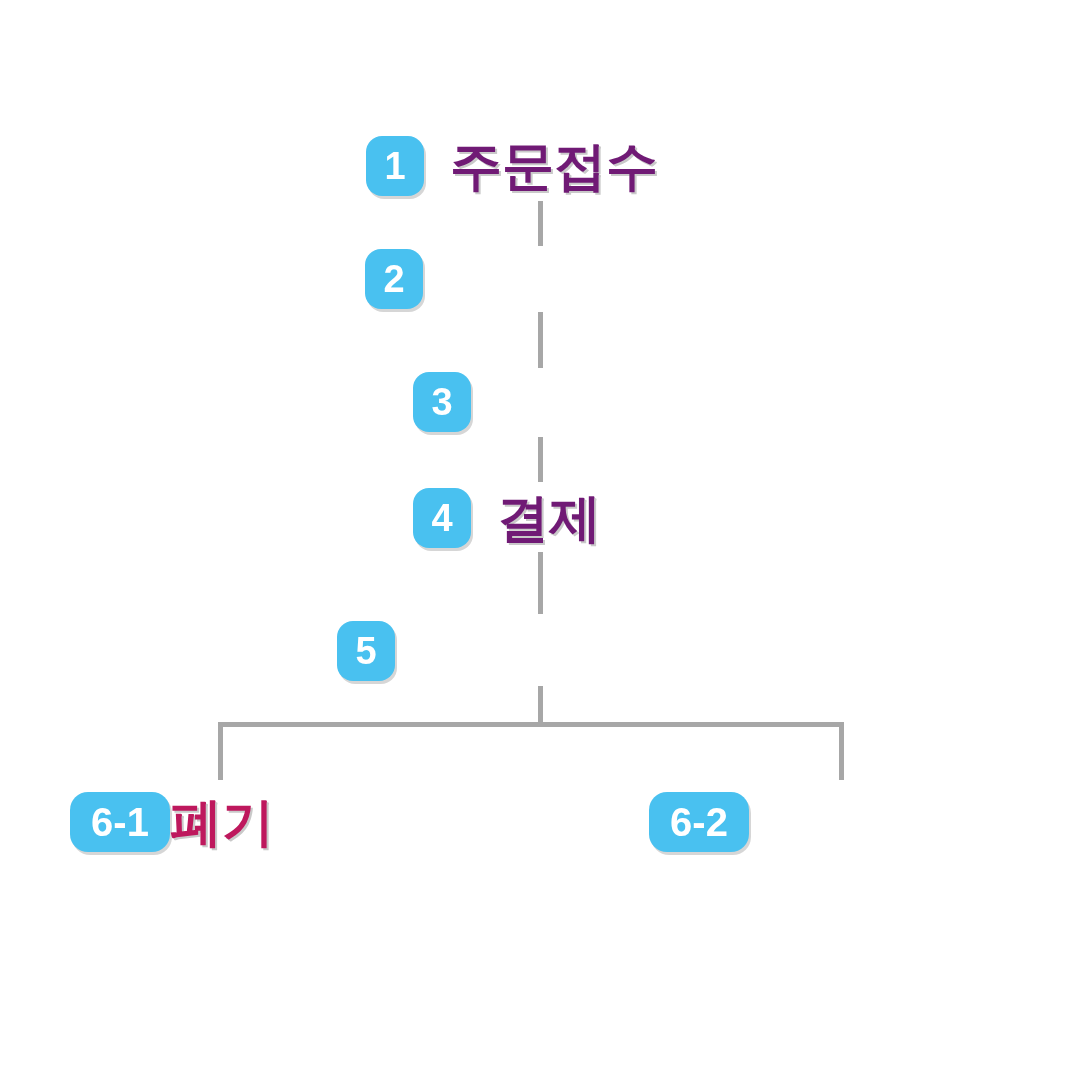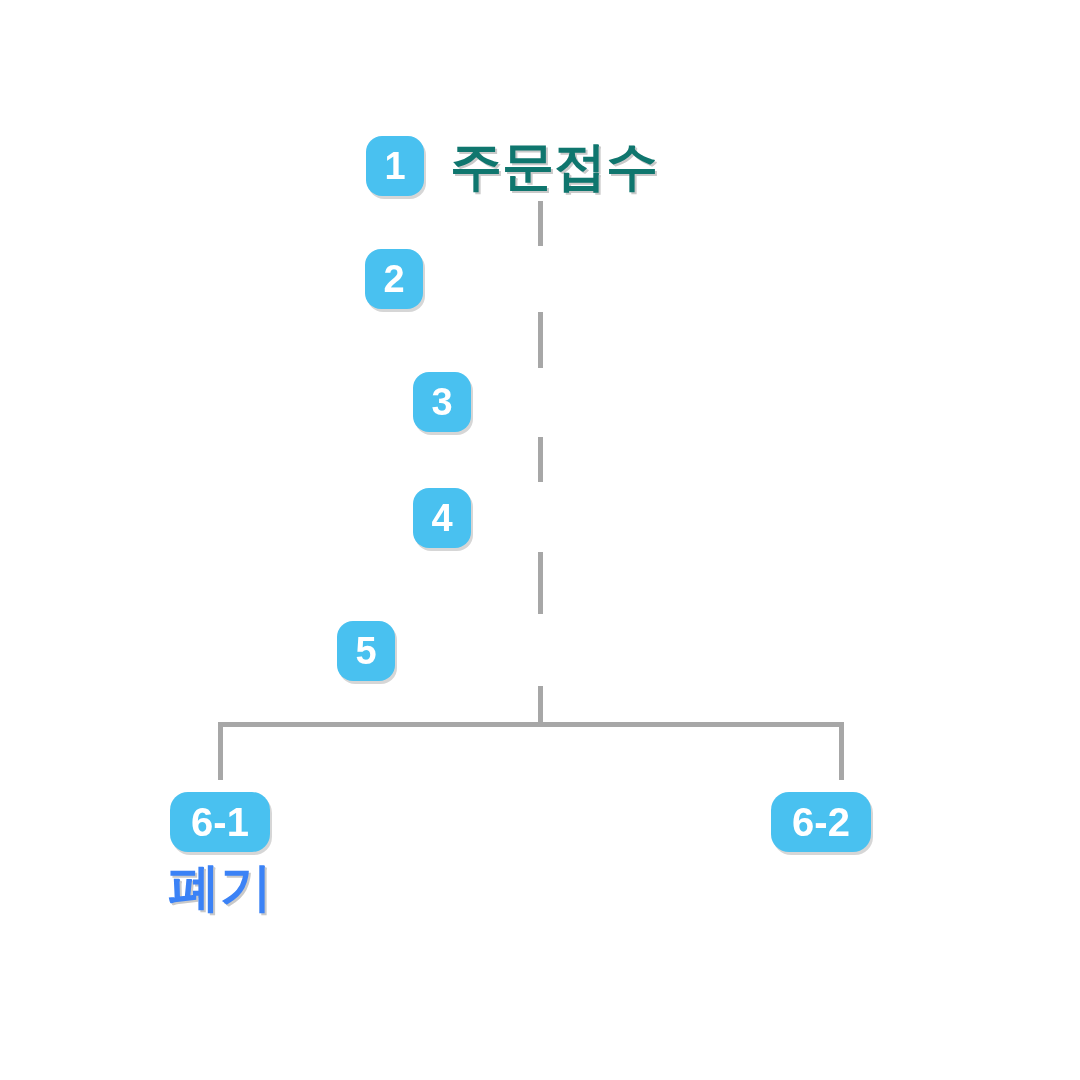--- a/index.html
+++ b/index.html
@@ -37,43 +37,43 @@
     height: 60px;
     border-radius: 16px;
     background: #49c1f0;
     color: #ffffff;
     font-size: 38px;
     font-weight: 800;
     box-shadow: 2px 3px 0 rgba(0,0,0,0.16);
     flex: 0 0 auto;
   }
   .step-label {
-    color: #0f766e;
+    color: #701a75;
     font-size: 52px;
     font-weight: 800;
     text-shadow: 2px 2px 0 #c9c9c9;
     line-height: 1;
   }
   
   .branch {
     position: absolute;
     display: flex;
-    flex-direction: column;
+    flex-direction: row;
     align-items: center;
-    gap: 8px;
+    gap: 0;
     white-space: nowrap;
   }
   .branch .badge {
     width: 100px;
     height: 60px;
     border-radius: 18px;
     font-size: 40px;
   }
   .branch-label {
-    color: #3b82f6;
+    color: #be185d;
     font-size: 52px;
     font-weight: 800;
     text-shadow: 2px 2px 0 #c9c9c9;
     line-height: 1.05;
   }
 </style>
 </head>
 <body>
 
 <div class="canvas">
@@ -104,34 +104,35 @@
   <div class="step-row" style="left:413px; top:372px;">
     <div class="badge">
       <span>3</span>
     </div>
   </div>
 
   <div class="step-row" style="left:413px; top:488px;">
     <div class="badge">
       <span>4</span>
     </div>
+    <div class="step-label">결제</div>
   </div>
 
   <div class="step-row" style="left:337px; top:621px;">
     <div class="badge">
       <span>5</span>
     </div>
   </div>
 
   <div class="branch" style="left:70px; top:792px; width:300px;">
     <div class="badge">
       <span>6-1</span>
     </div>
     <div class="branch-label">폐기</div>
   </div>
 
-  <div class="branch" style="left:621px; top:792px; width:400px;">
+  <div class="branch" style="left:649px; top:792px; width:400px;">
     <div class="badge">
       <span>6-2</span>
     </div>
   </div>
 
 </div>
 
 </body></html>

